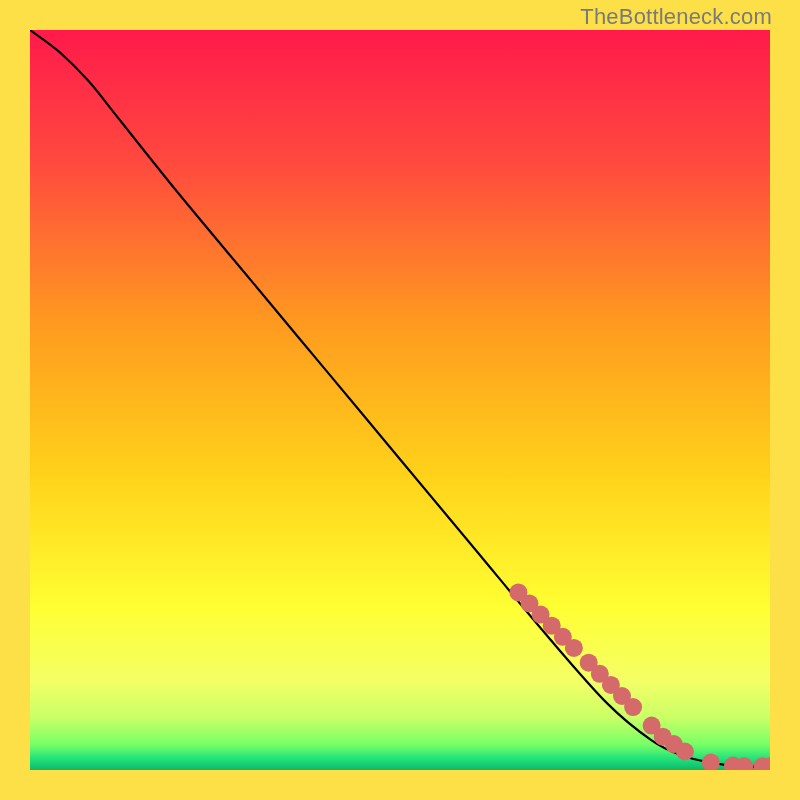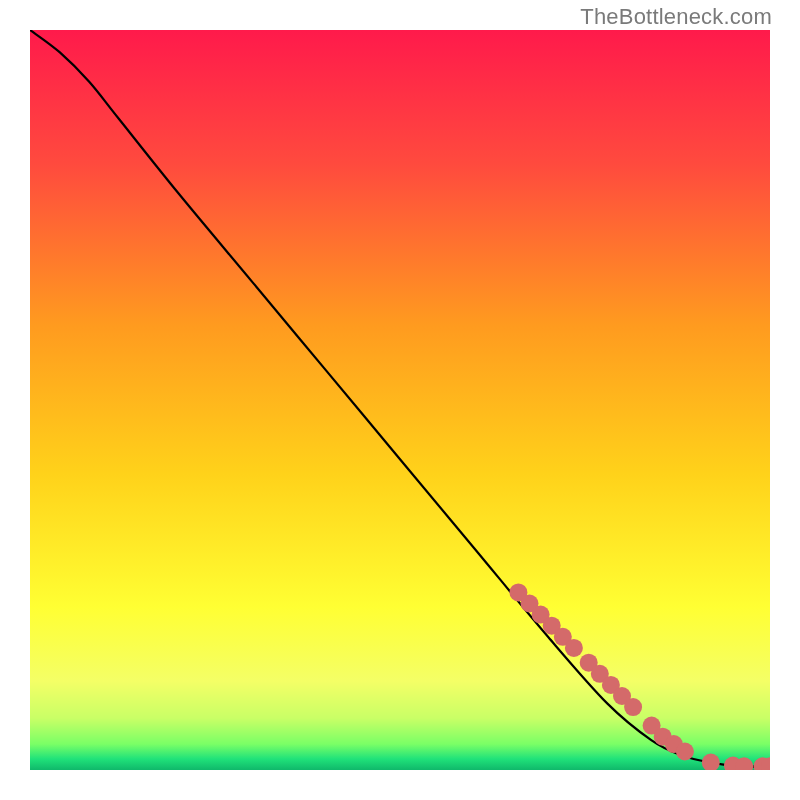--- a/index.html
+++ b/index.html
@@ -8,21 +8,21 @@
     width: 800px;
     height: 800px;
     background: #000;
     overflow: hidden;
     font-family: Arial, Helvetica, sans-serif;
   }
   .frame {
     position: absolute;
     left: 0; top: 0;
     width: 800px; height: 800px;
-    background: #ffffff;
+    background: #fde047;
   }
   .plot {
     position: absolute;
     left: 30px;
     top: 30px;
     width: 740px;
     height: 740px;
     
   }
   .watermark {

